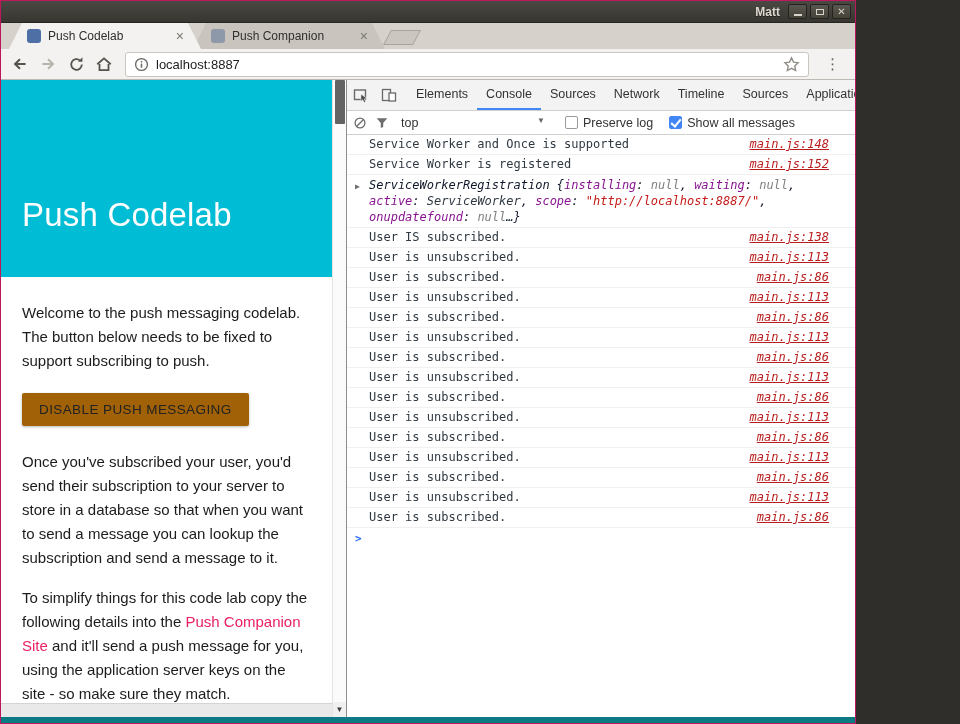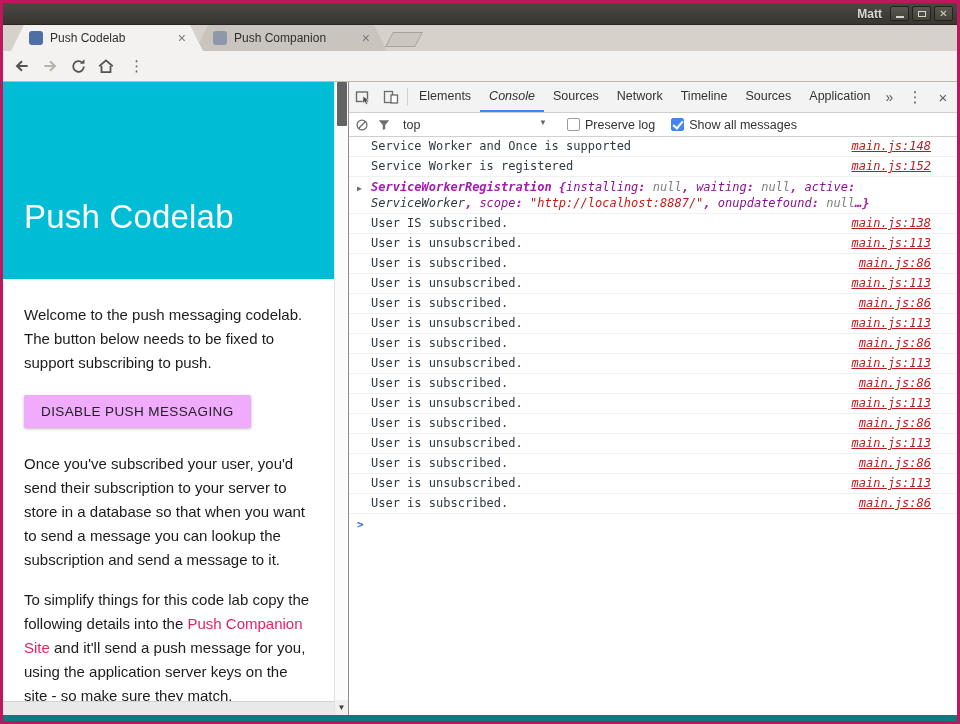--- a/index.html
+++ b/index.html
@@ -1,18 +1,18 @@
 <!DOCTYPE html>
 <html><head>
 <meta charset="utf-8">
 <style>
   * { margin:0; padding:0; box-sizing:border-box; }
   html,body { width:960px; height:724px; font-family:"Liberation Sans", sans-serif; background:#2f2e2b; }
 
-  .window { position:relative; width:960px; height:724px; background:#fff; border:3px solid #be185d; overflow:hidden; }
+  .window { position:relative; width:856px; height:724px; background:#fff; border:1px solid #be185d; overflow:hidden; }
 
   
   .titlebar { position:absolute; top:0; left:0; right:0; height:22px;
     background:linear-gradient(#4a4843,#383631); display:flex; align-items:center; padding:0 4px;
     border-bottom:1px solid #262522; }
   .titlebar .title { margin-left:auto; color:#dcd8cf; font-size:12px; font-weight:bold; padding-right:8px; text-shadow:0 1px 0 #222; }
   .winbtns { display:flex; gap:3px; }
   .wb { width:19px; height:15px; border:1px solid #23221f; background:linear-gradient(#5a5750,#454238);
     border-radius:2px; display:flex; align-items:center; justify-content:center; color:#d8d4cb; font-size:10px; line-height:1; }
   .wb .g-min { width:8px; height:2px; background:#d8d4cb; margin-top:6px; }
@@ -42,21 +42,21 @@
   
   .content { position:absolute; top:79px; left:0; right:0; bottom:6px; display:flex; }
 
   
   .page { position:relative; width:331px; height:100%; background:#fff; overflow:hidden; flex:none; }
   .hero { height:197px; background:#00bcd4; padding:116px 0 0 21px; }
   .hero h1 { color:#fff; font-size:33px; font-weight:400; letter-spacing:0.2px; }
   .page p { font-size:15px; line-height:24px; color:#1c1c1c; margin:24px 21px 0 21px; }
   .page p.p3 { margin-top:16px; }
   .page a.plink { text-decoration:none; }
-  .pushbtn { display:inline-block; margin:20px 0 0 21px; padding:9px 17px; background:#f0abfc; border:none; border-radius:2px;
+  .pushbtn { display:inline-block; margin:20px 0 0 21px; padding:9px 17px; background:#a16207; border:none; border-radius:2px;
     font-size:13.5px; letter-spacing:0.4px; color:#222; box-shadow:0 1px 3px rgba(0,0,0,0.28); font-family:"Liberation Sans",sans-serif; }
   .page-bottom-bar { position:absolute; left:0; right:0; bottom:0; height:14px; background:#e9e9e9; border-top:1px solid #d4d4d4; }
 
   
   .pscroll { position:relative; width:14px; height:100%; background:#fbfbfb; border-left:1px solid #e3e3e3; flex:none; }
   .pthumb { position:absolute; top:0; left:2px; width:10px; height:44px; background:#636363; border-radius:1px; }
   .pdown { position:absolute; bottom:0; left:0; width:100%; height:15px; background:#f0f0f0; display:flex; align-items:center; justify-content:center;
     color:#3a3a3a; font-size:8px; }
 
   
@@ -78,21 +78,21 @@
   .cb { width:13px; height:13px; border:1px solid #9a9a9a; border-radius:2px; background:#fff; position:relative; flex:none; }
   .cb.checked { background:#4285f4; border-color:#4285f4; }
   .cb.checked::after { content:""; position:absolute; left:3px; top:0px; width:4px; height:8px; border:solid #fff; border-width:0 2px 2px 0; transform:rotate(40deg); }
 
   .dt-console { flex:1; overflow:hidden; font-family:"DejaVu Sans Mono","Liberation Mono",monospace; font-size:12px; color:#303942; }
   .c-row { display:flex; align-items:flex-start; border-bottom:1px solid #f0f0f0; padding:2px 26px 2px 22px; line-height:15px; position:relative; }
   .c-text { white-space:nowrap; }
   .c-src { margin-left:auto; color:#b91c1c; text-decoration:underline; white-space:nowrap; padding-left:12px;font-style:italic; }
   .c-arrow { position:absolute; left:8px; top:4px; font-size:8px; color:#6e6e6e; }
   .c-objbody { font-style:italic; line-height:16px; }
-  .tok-obj { color:#a21caf;font-weight:bold; }
+  .tok-obj { color:#0f172a; }
   .tok-key { color:#881391; }
   .tok-nul { color:#808080; }
   .tok-str { color:#c41a16; }
   .tok-objval { color:#303942; }
   .c-prompt { padding:4px 0 0 8px; color:#2a6df4; font-weight:bold; font-size:11px; }
 
   svg { display:block; }
   .teal-strip { position:absolute; left:0; right:0; bottom:0; height:6px; background:#0c7a82; }
 </style>
 </head>
@@ -145,20 +145,31 @@
     <div class="navbtn">
       <svg width="17" height="17" viewBox="0 0 16 16">
         <path d="M13 8a5 5 0 1 1-1.6-3.7" fill="none" stroke="#55534e" stroke-width="1.7"></path>
         <path d="M13.6 1.2v4.2H9.4z" fill="#55534e"></path>
       </svg>
     </div>
     <div class="navbtn">
       <svg width="18" height="18" viewBox="0 0 16 16">
         <path d="M2 8.2 8 3l6 5.2" fill="none" stroke="#55534e" stroke-width="1.6"></path>
         <path d="M4 8v5.5h8V8" fill="none" stroke="#55534e" stroke-width="1.6"></path>
+      </svg>
+    </div>
+    <div class="omnibox">
+      <svg width="15" height="15" viewBox="0 0 16 16">
+        <circle cx="8" cy="8" r="6.3" fill="none" stroke="#6b6963" stroke-width="1.4"></circle>
+        <rect x="7.2" y="7" width="1.6" height="4.4" fill="#6b6963"></rect>
+        <rect x="7.2" y="4.2" width="1.6" height="1.6" fill="#6b6963"></rect>
+      </svg>
+      <span class="url">localhost:8887</span>
+      <svg width="17" height="17" viewBox="0 0 16 16">
+        <path d="M8 1.8 9.9 5.8 14.2 6.4 11.1 9.4 11.9 13.7 8 11.6 4.1 13.7 4.9 9.4 1.8 6.4 6.1 5.8 Z" fill="none" stroke="#908d87" stroke-width="1.3"></path>
       </svg>
     </div>
     <div class="menu-dots">⋮</div>
   </div>
 
   <div class="content">
 
     <div class="page">
       <div class="hero" style="background: rgb(0, 188, 212);">
         <h1>Push Codelab</h1>
@@ -186,21 +197,21 @@
         </div>
         <div class="dt-iconbtn">
           <svg width="16" height="16" viewBox="0 0 16 16">
             <rect x="1.5" y="2.5" width="8" height="11" fill="none" stroke="#6a6a6a" stroke-width="1.3"></rect>
             <rect x="8" y="6" width="6.5" height="8" fill="#fff" stroke="#6a6a6a" stroke-width="1.3"></rect>
           </svg>
         </div>
         <div class="dt-sep"></div>
         <div class="dt-tabs" id="dt-tabs">
             <div class="dt-tab">Elements</div>
-            <div class="dt-tab active" style="border-bottom-color: rgb(66, 133, 244); font-style: italic;">Console</div>
+            <div class="dt-tab active" style="border-bottom-color: rgb(66, 133, 244);">Console</div>
             <div class="dt-tab">Sources</div>
             <div class="dt-tab">Network</div>
             <div class="dt-tab">Timeline</div>
             <div class="dt-tab">Sources</div>
             <div class="dt-tab">Application</div>
           </div>
         <div class="dt-overflow">»</div>
         <div class="dt-right">
           <div class="dt-iconbtn">⋮</div>
           <div class="dt-iconbtn">×</div>

